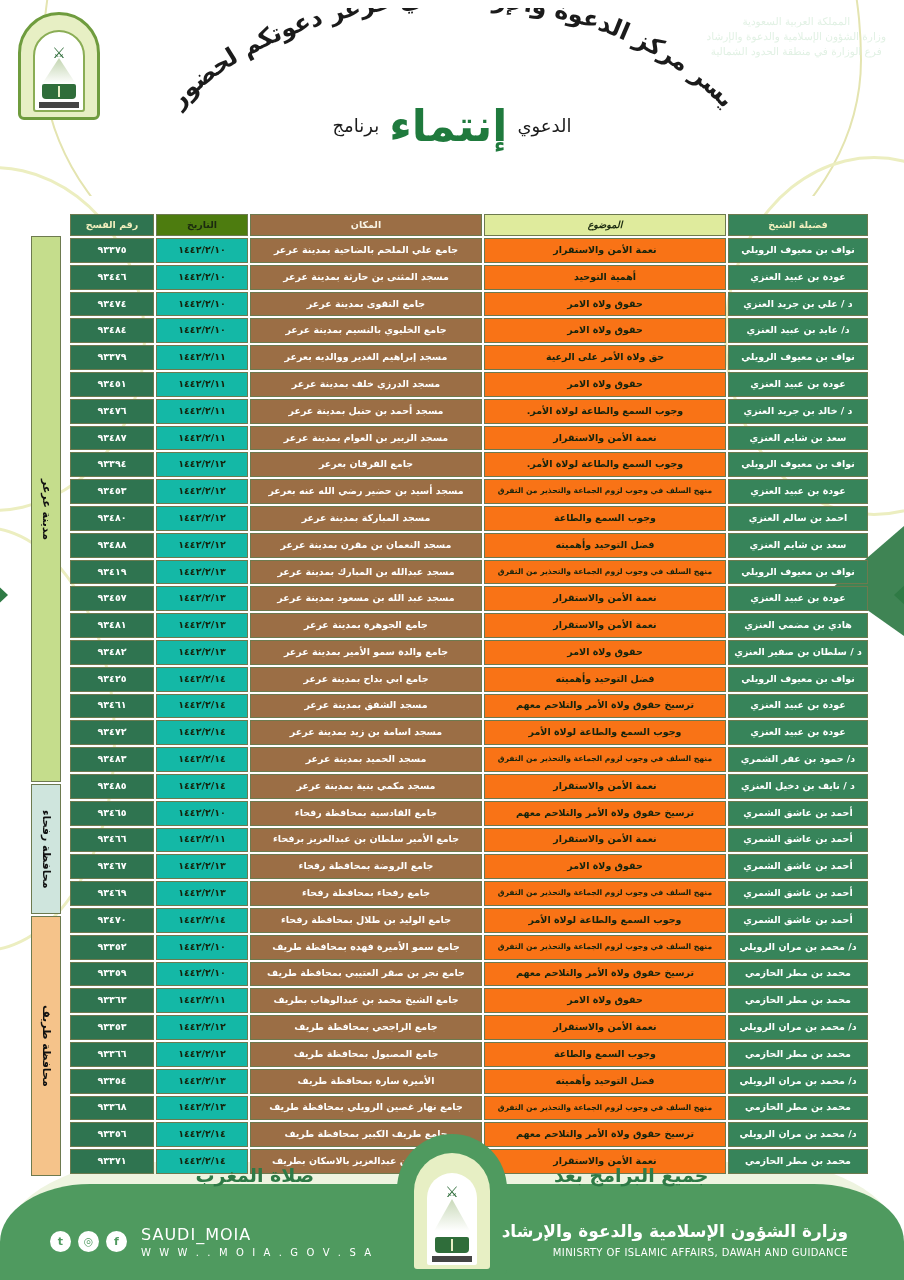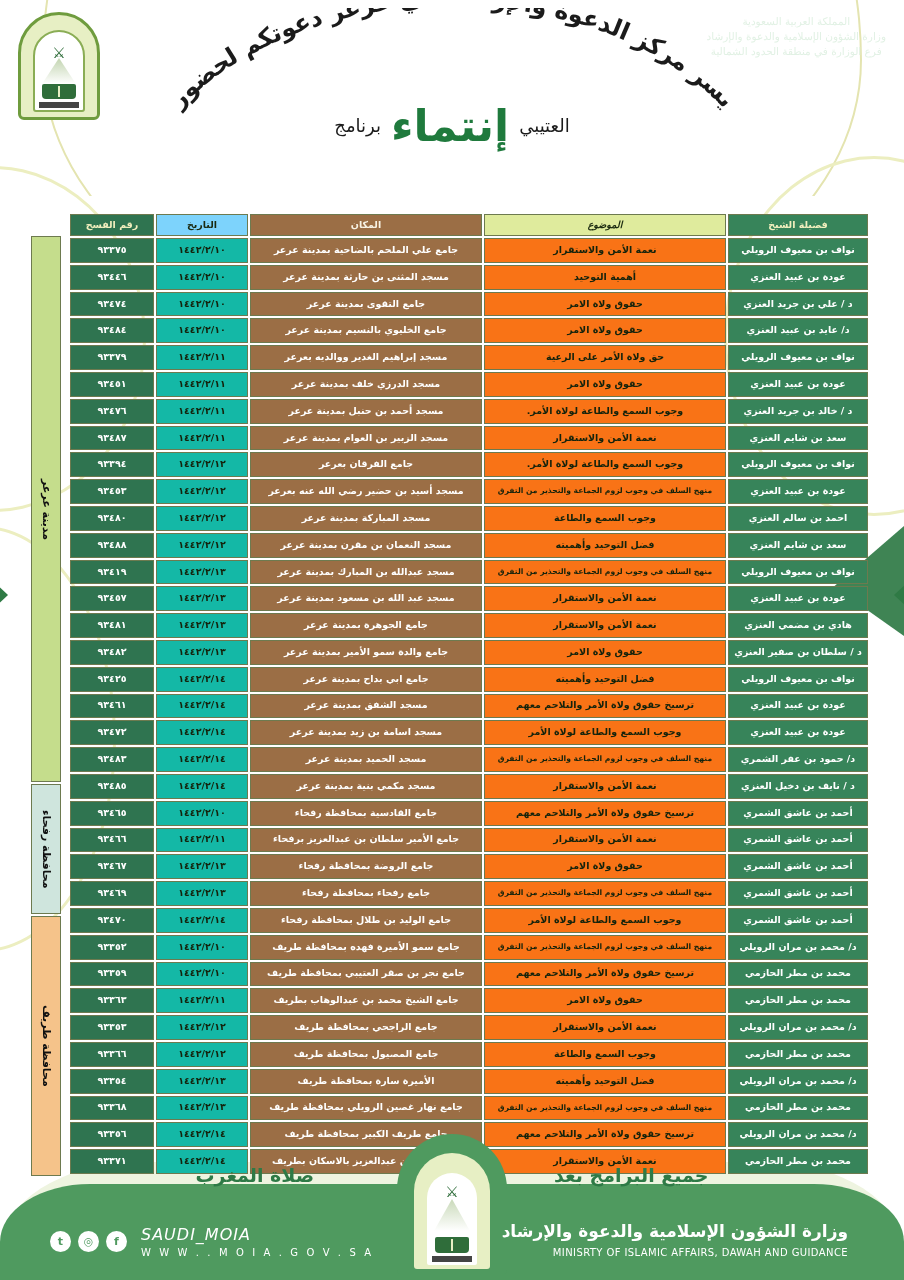--- a/index.html
+++ b/index.html
@@ -288,21 +288,21 @@
   col.c-sheikh { width: 140px; }
   col.c-subject{ width: 242px; }
   col.c-place  { width: 232px; }
   col.c-date   { width: 92px;  }
   col.c-no     { width: 84px;  }
 
   
   th.h-sheikh { background: #37845a; color: #f2efbe; }
   th.h-subject{ background: #dfeb9d; color: #1b2a10; font-style: italic; }
   th.h-place  { background: #9b6e45; color: #f7f2e4; }
-  th.h-date   { background: #7dd3fc; color: #1b2a10; }
+  th.h-date   { background: #4d7c0f; color: #1b2a10; }
   th.h-no     { background: #2f7450; color: #f2efbe; }
 
   
   td.d-sheikh { background: #37845a; color: #ffffff; font-size: 9px; }
   td.d-subject{ background: #f97316; color: #14230c; }
   td.d-subject.long { font-size: 7.6px; }
   td.d-place  { background: #9b6e45; color: #ffffff; font-size: 9px; }
   td.d-date   { background: #14b8a6; color: #14230c; font-size: 9.5px; }
   td.d-no     { background: #2f7450; color: #ffffff; font-size: 9.5px; }
 
@@ -468,21 +468,21 @@
     width: 21px; height: 21px;
     border-radius: 50%;
     background: #ffffff;
     color: #4f9a5f;
     display: flex; align-items: center; justify-content: center;
     font-size: 11px; font-weight: bold;
     font-family: "DejaVu Sans", sans-serif;
   }
   .handle-block { color: #fff; text-align: left; }
   .handle-block .handle {
-    font-size: 16px; letter-spacing: 1px; font-weight: 400; font-style: italic;
+    font-size: 16px; letter-spacing: 1px; font-weight: 400;
   }
   .handle-block .url {
     font-size: 10px; letter-spacing: 2.6px; margin-top: 3px;
   }
 </style>
 </head>
 <body>
 
 <div class="header">
   <div class="header-arc"></div>
@@ -505,21 +505,21 @@
   </div>
 
   <svg class="curved-title" viewBox="0 0 904 130">
     <path id="arcpath" d="M 150 128 A 330 230 0 0 1 754 128" fill="none"></path>
     <text text-anchor="middle" dominant-baseline="middle">
       <textPath href="#arcpath" startOffset="50%">يسر مركز الدعوة والإرشاد في عرعر دعوتكم لحضور</textPath>
     </text>
   </svg>
 
   <div class="title-line2">
-    <span class="t-sub">العتيبي</span>
+    <span class="t-sub">الدعوي</span>
     <span class="t-main">إنتماء</span>
     <span class="t-sub">برنامج</span>
   </div>
 
 </div>
 
 <div class="sheet">
   <div class="deco-left"></div>
   <div class="deco-right-arc"></div>
   <div class="deco-right-wedge"></div>

